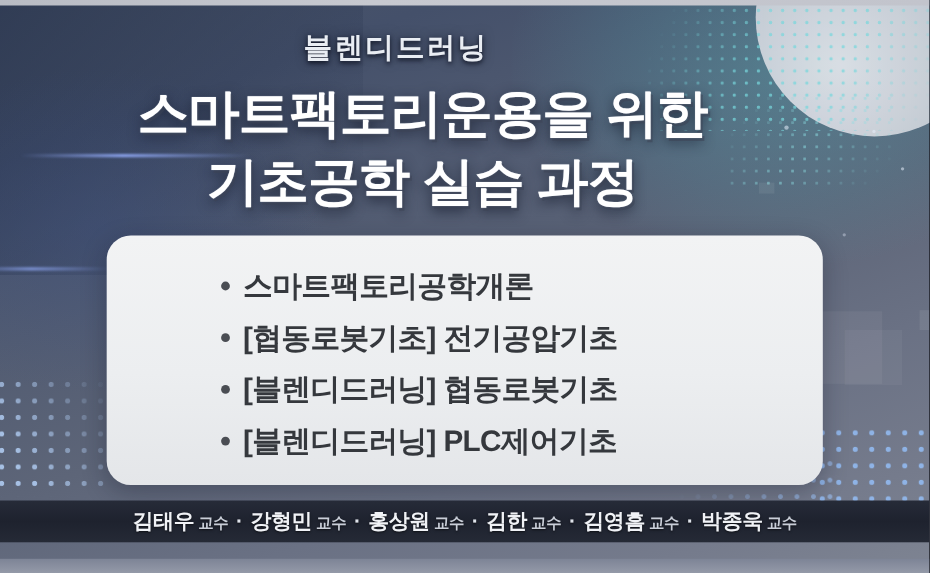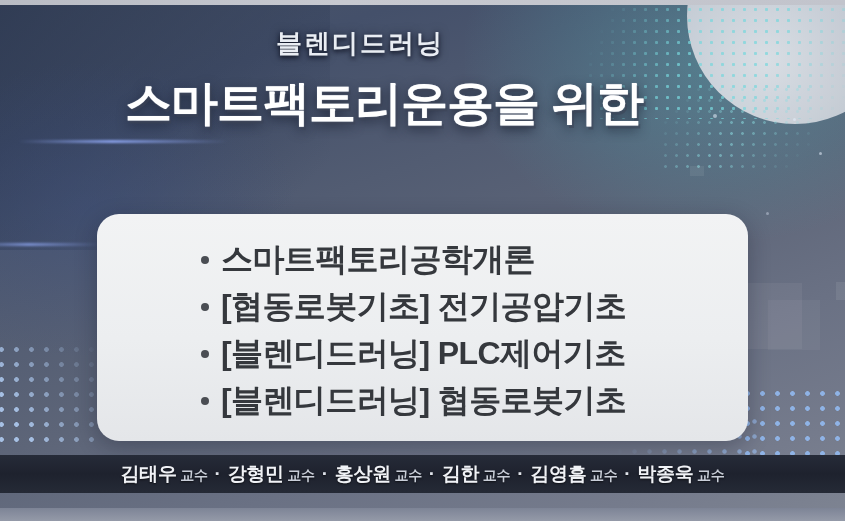--- a/index.html
+++ b/index.html
@@ -175,21 +175,21 @@
   }
   .course-list {
     list-style: none;
     margin: 0;
     padding: 22px 0 0 104px;
   }
   .course-item {
     display: flex;
     align-items: center;
     height: 47px;
-    font-size: 32px;
+    font-size: 27px;
     font-weight: 700;
     color: #35383d;
     letter-spacing: -0.6px;
   }
   .bullet {
     width: 8px; height: 8px;
     border-radius: 50%;
     background: #4a4d53;
     margin-right: 12px;
     flex: 0 0 auto;
@@ -264,39 +264,40 @@
   </div>
 
   <div class="top-strip"></div>
 
   <div class="kicker-wrap">
     <span class="kicker">블렌디드러닝</span>
   </div>
 
   <div class="title-wrap">
     <span class="title-line">스마트팩토리운용을 위한</span>
+    <span class="title-line">기초공학 실습 과정</span>
   </div>
 
   <div class="card">
     <ul class="course-list">
       <li class="course-item">
         <span class="bullet"></span>
         <span>스마트팩토리공학개론</span>
       </li>
       <li class="course-item">
         <span class="bullet"></span>
         <span>[협동로봇기초] 전기공압기초</span>
       </li>
       <li class="course-item">
         <span class="bullet"></span>
-        <span>[블렌디드러닝] PLC제어기초</span>
+        <span>[블렌디드러닝] 협동로봇기초</span>
       </li>
       <li class="course-item">
         <span class="bullet"></span>
-        <span>[블렌디드러닝] 협동로봇기초</span>
+        <span>[블렌디드러닝] PLC제어기초</span>
       </li>
     </ul>
   </div>
 
   <div class="footer-bar">
     <div class="footer-names" id="footer-names"><span>김태우</span><span class="role"> 교수</span><span class="sep"> · </span><span>강형민</span><span class="role"> 교수</span><span class="sep"> · </span><span>홍상원</span><span class="role"> 교수</span><span class="sep"> · </span><span>김한</span><span class="role"> 교수</span><span class="sep"> · </span><span>김영흠</span><span class="role"> 교수</span><span class="sep"> · </span><span>박종욱</span><span class="role"> 교수</span></div>
   </div>
   <div class="footer-strip"></div>
 
 </div>

